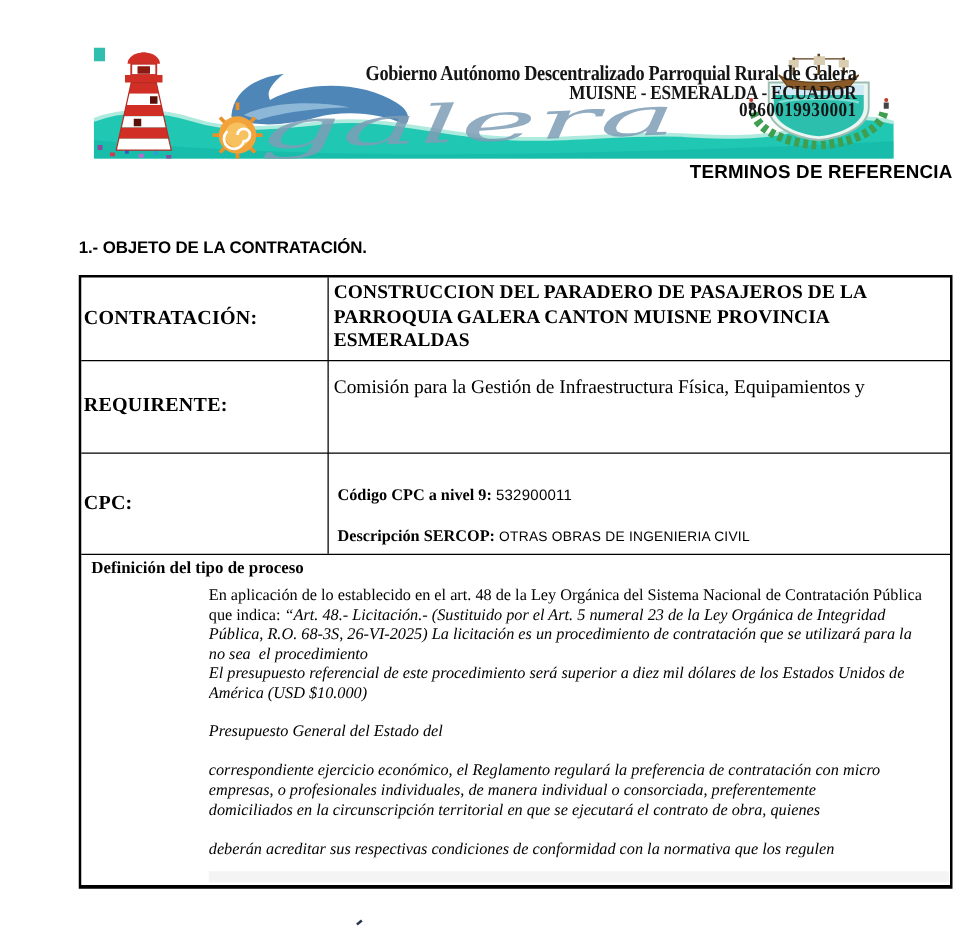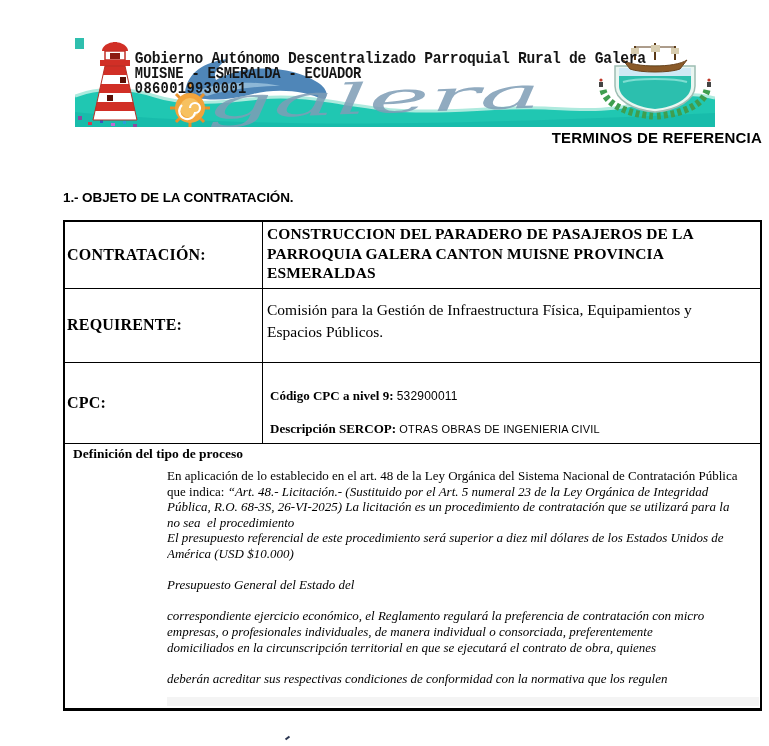--- a/index.html
+++ b/index.html
@@ -3,22 +3,22 @@
 <meta charset="utf-8">
 <style>
   * { margin:0; padding:0; box-sizing:border-box; }
   html,body { background:#ffffff; }
   body { font-family:"Liberation Serif", serif; color:#000; }
   .page { position:relative; width:769px; height:746px; background:#fff; overflow:hidden; }
 
   
   .banner { position:absolute; left:75px; top:38px; width:640px; height:89px; }
   .banner svg { position:absolute; left:0; top:0; }
-  .hdr-text { position:absolute; top:13px; left:15px; right:-15px; text-align:left;
-              font-family:Liberation Mono, monospace; font-weight:bold; color:#151515; }
+  .hdr-text { position:absolute; top:13px; left:15px; right:-15px; text-align:right;
+              font-family:Liberation Serif, serif; font-weight:bold; color:#151515; }
   .hl1 { font-size:17px; line-height:16px; transform:scaleX(.86); letter-spacing:-.3px; }
   .hl2 { font-size:16px; line-height:15px; transform:scaleX(.86); letter-spacing:-.2px; }
   .hl3 { font-size:16px; line-height:14px; transform:scaleX(.86); letter-spacing:.4px; }
 
   
   .doc-title { position:absolute; left:63px; top:129px; width:699px; text-align:right;
                font-family:"Liberation Sans", sans-serif; font-weight:bold; font-size:15px; letter-spacing:.2px; }
   .section-heading { position:absolute; left:63px; top:190px;
                font-family:"Liberation Sans", sans-serif; font-weight:bold; font-size:13.5px; letter-spacing:-.1px; }
 
@@ -171,21 +171,20 @@
     <div class="lbl lbl1">CONTRATACIÓN:</div>
     <div class="c1">
       <div>CONSTRUCCION DEL PARADERO DE PASAJEROS DE LA</div>
       <div>PARROQUIA GALERA CANTON MUISNE PROVINCIA</div>
       <div>ESMERALDAS</div>
     </div>
 
     <div class="lbl lbl2">REQUIRENTE:</div>
     <div class="c2">
       <div>Comisión para la Gestión de Infraestructura Física, Equipamientos y</div>
-      <div>Espacios Públicos.</div>
     </div>
 
     <div class="lbl lbl3">CPC:</div>
     <div class="c3">
       <div class="row-a">
         <span class="b">Código CPC a nivel 9: </span><span class="sans code-val">532900011</span>
       </div>
       <div class="row-b">
         <span class="b">Descripción SERCOP: </span><span class="sans sercop-val">OTRAS OBRAS DE INGENIERIA CIVIL</span>
       </div>

